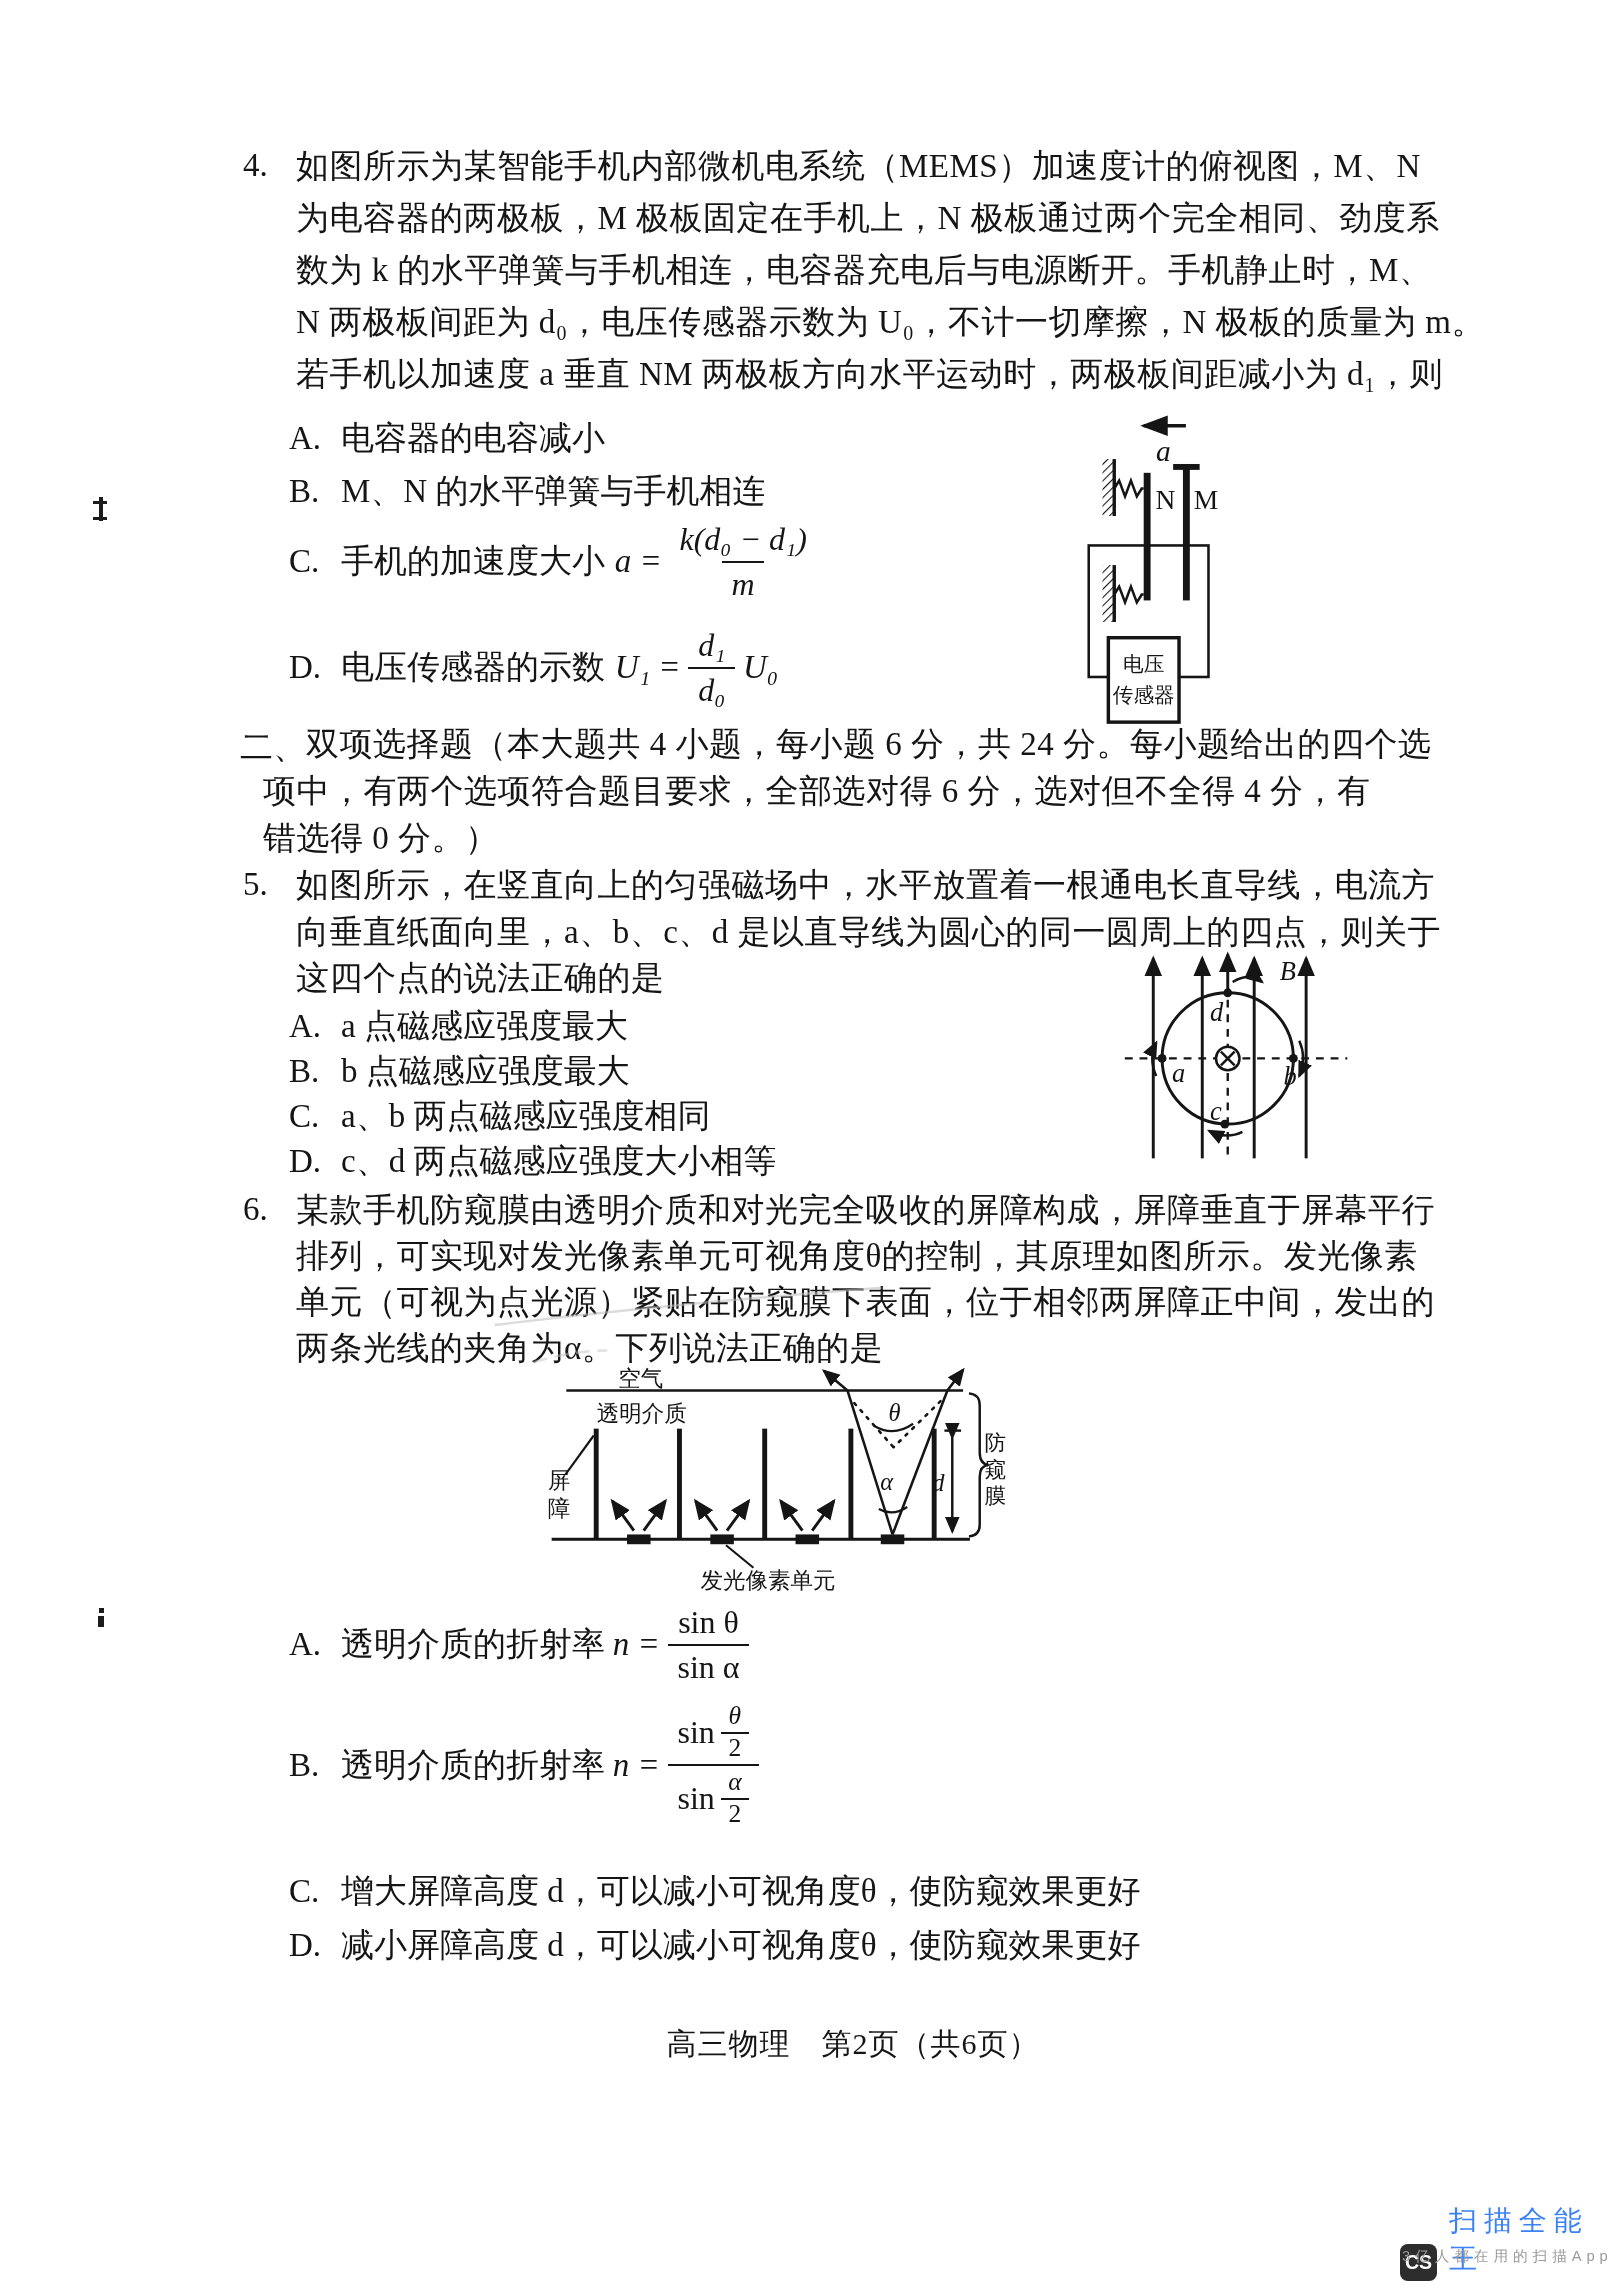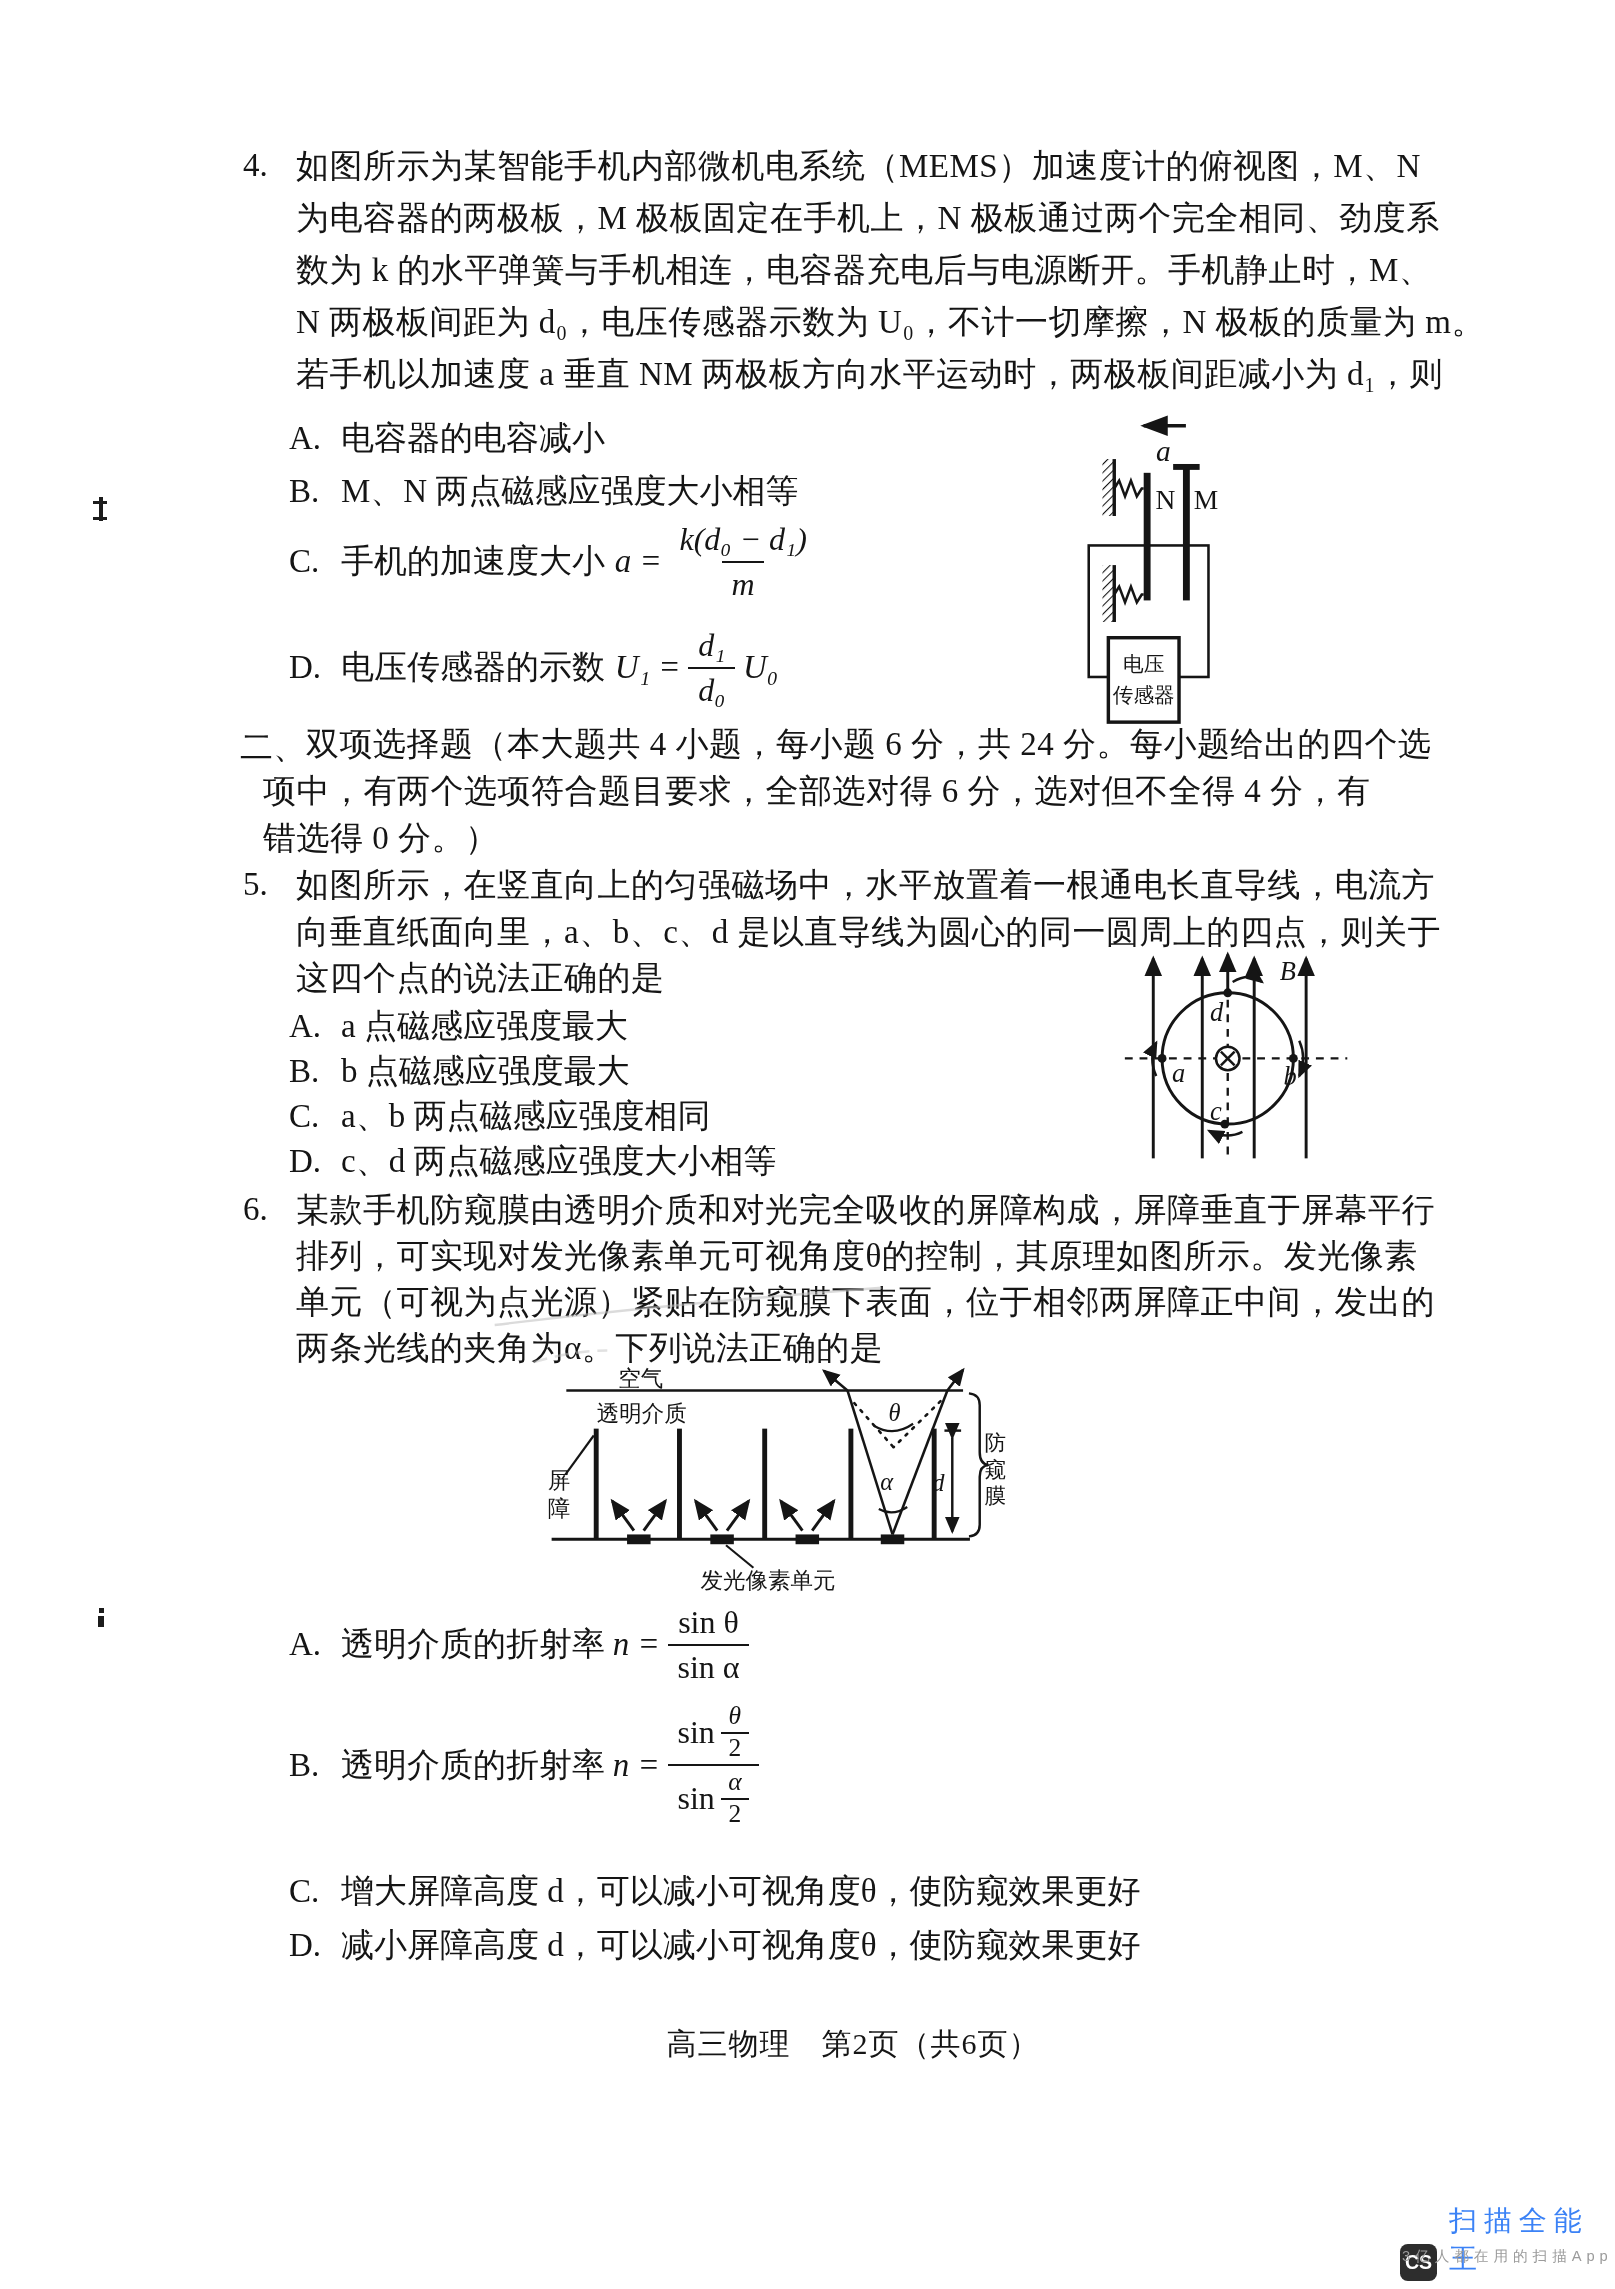--- a/index.html
+++ b/index.html
@@ -41,21 +41,21 @@
   <div class="tline" style="left:296px; top:251px;">数为 k 的水平弹簧与手机相连，电容器充电后与电源断开。手机静止时，M、</div>
   <div class="tline" style="left:296px; top:303px;">N 两极板间距为 d₀，电压传感器示数为 U₀，不计一切摩擦，N 极板的质量为 m。</div>
   <div class="tline" style="left:296px; top:355px;">若手机以加速度 a 垂直 NM 两极板方向水平运动时，两极板间距减小为 d₁，则</div>
 
   <div class="optrow" style="left:289px; top:416px;">
     <span class="optlbl">A.</span>
     <span>电容器的电容减小</span>
   </div>
   <div class="optrow" style="left:289px; top:469px;">
     <span class="optlbl">B.</span>
-    <span>M、N 两点磁感应强度大小相等</span>
+    <span>M、N 的水平弹簧与手机相连</span>
   </div>
   <div class="optrow" style="left:289px; top:521px;">
     <span class="optlbl">C.</span>
     <span>手机的加速度大小</span>
     <span class="it" style="margin-left:9.8px;">a =</span>
     <span class="frac">
       <span class="num it">k(d₀ − d₁)</span>
       <span class="den it">m</span>
     </span>
   </div>

